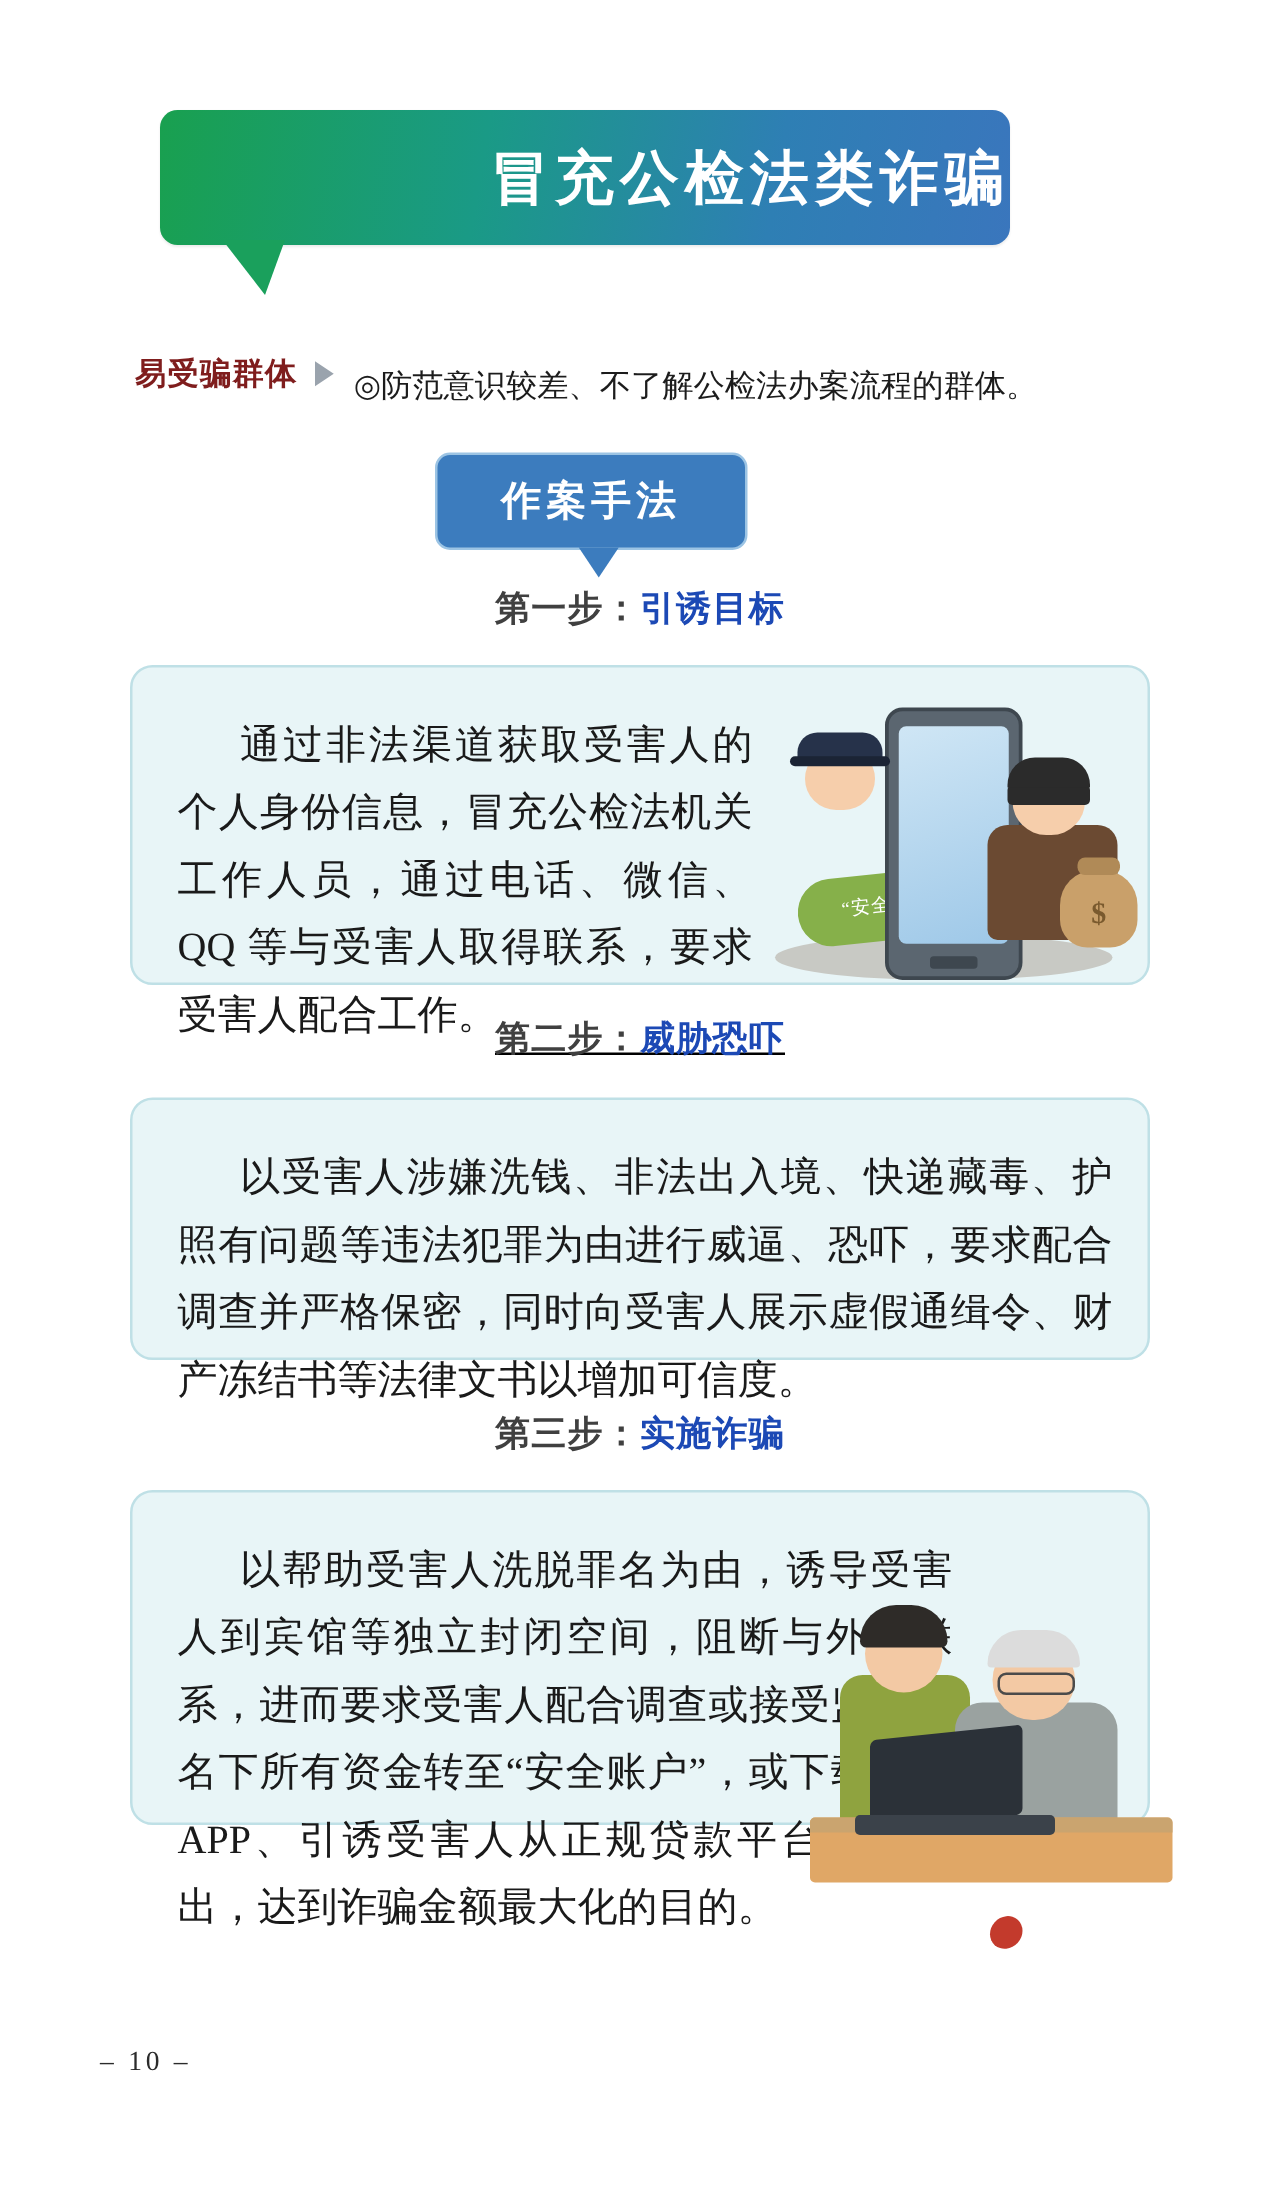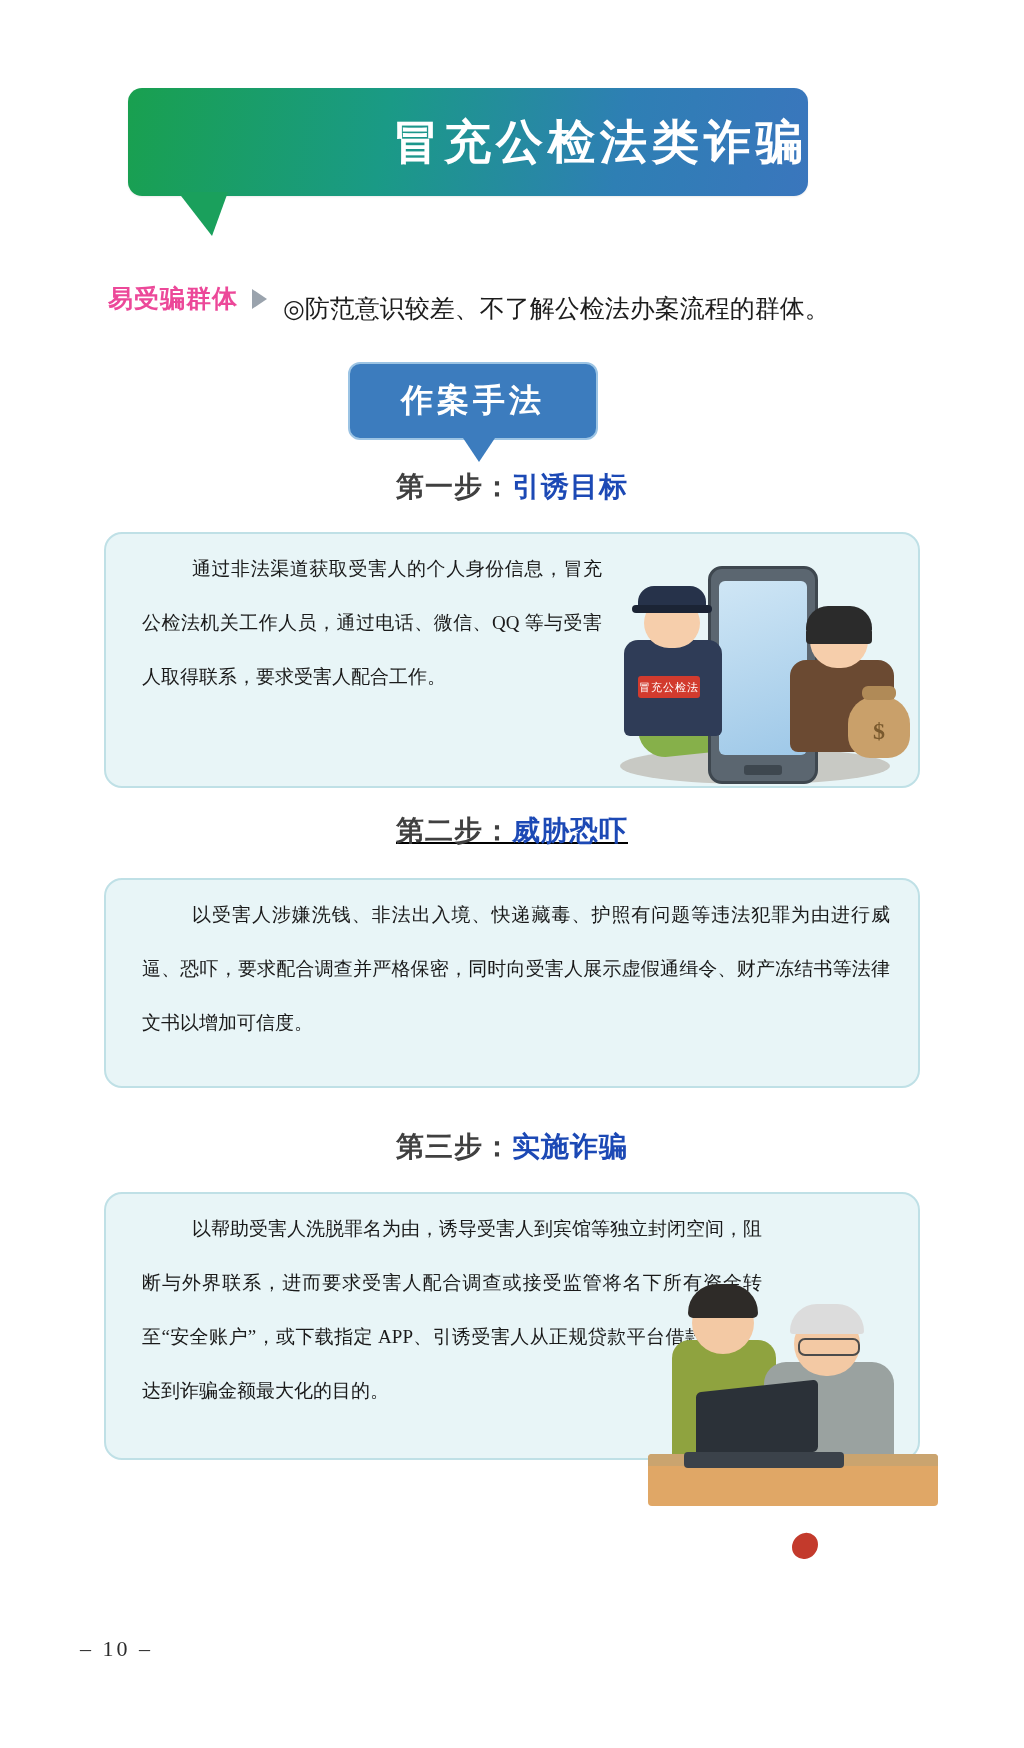--- a/index.html
+++ b/index.html
@@ -54,21 +54,21 @@
   .group-row {
     position: absolute;
     left: 108px;
     top: 272px;
     width: 816px;
     display: flex;
     align-items: center;
     gap: 10px;
   }
   .group-label {
-    color: #ec4899;
+    color: #7f1d1d;
     font-size: 25px;
     font-weight: bold;
     letter-spacing: 1px;
     white-space: nowrap;
   }
   .tri-icon {
     width: 0; height: 0;
     border-top: 10px solid transparent;
     border-bottom: 10px solid transparent;
     border-left: 15px solid #9aa3ad;
@@ -129,25 +129,25 @@
   .card {
     position: absolute;
     left: 104px;
     width: 816px;
     box-sizing: border-box;
     background: #e8f5f7;
     border: 2px solid #bfe0e6;
     border-radius: 18px;
   }
   .card-text {
-    font-size: 19px;
+    font-size: 32px;
     line-height: 54px;
     color: #1a1a1a;
     text-indent: 50px;
-    padding: 8px 28px 22px 36px;
+    padding: 34px 28px 22px 36px;
     text-align: justify;
   }
   .card1 .card-text { width: 460px; }
   .card3 .card-text { width: 620px; }
 
   
   .illus1 {
     position: absolute;
     left: 590px;
     top: 548px;
@@ -336,23 +336,20 @@
 <div class="illus1">
   <div class="il1-shadow"></div>
   <div class="il1-account">
     <span>“安全账户”</span>
   </div>
   <div class="il1-phone">
     <div class="il1-screen"></div>
     <div class="il1-home"></div>
   </div>
   <div class="il1-cop">
-    <div class="il1-cop-body">
-      <div class="il1-cop-badge">冒充公检法</div>
-    </div>
     <div class="il1-cop-head"></div>
     <div class="il1-cop-cap"></div>
   </div>
   <div class="il1-thief">
     <div class="il1-thief-body"></div>
     <div class="il1-thief-head"></div>
     <div class="il1-thief-mask"></div>
     <div class="il1-thief-hair"></div>
   </div>
   <div class="il1-bag">

